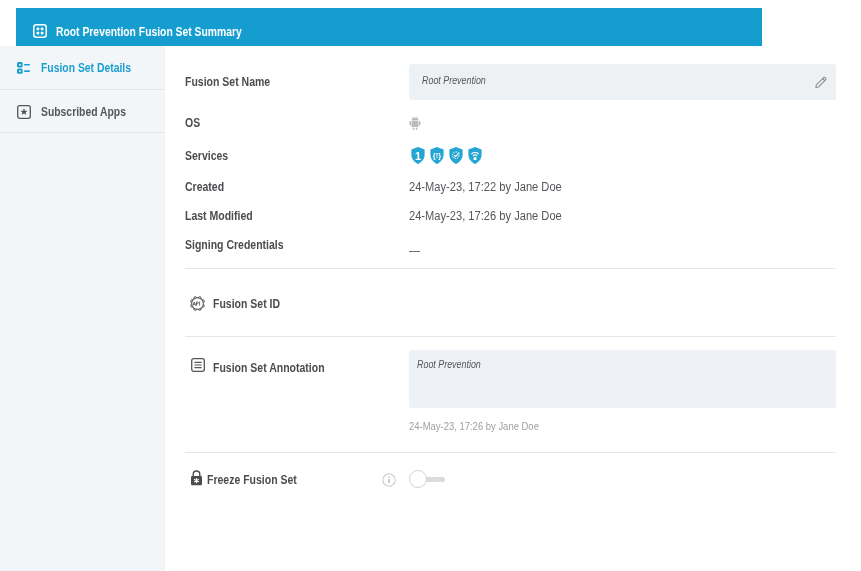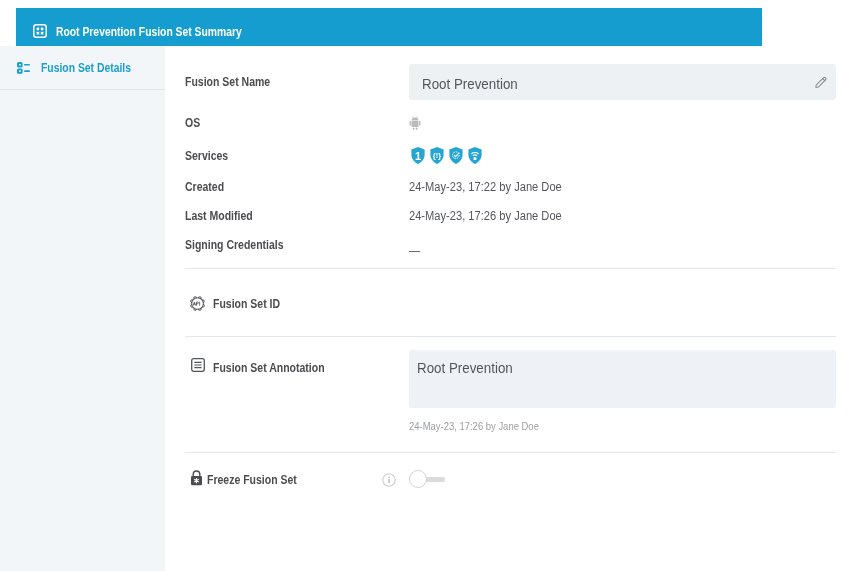--- a/index.html
+++ b/index.html
@@ -9,21 +9,21 @@
 .hdr-t { position:absolute; left:40px; top:16.5px; font-size:12.5px; font-weight:bold; transform:scaleX(0.828); transform-origin:0 50%; white-space:nowrap; }
 .x { position:absolute; left:826px; top:13px; width:18px; height:18px; }
 .side { position:absolute; left:0; top:46px; width:165px; height:525px; background:#f3f6f8; }
 .sitem { position:relative; height:43.7px; border-bottom:1px solid #e2e5e7; }
 .sitem .ic { position:absolute; left:17px; top:15px; }
 .sitem .tx { position:absolute; left:41px; top:15px; font-size:12.5px; font-weight:bold; color:#54565a; transform:scaleX(0.83); transform-origin:0 50%; white-space:nowrap; }
 .sitem.act .tx { color:#189fd0; }
 .main { position:absolute; left:165px; top:46px; width:696px; height:525px; background:#fff;text-align:right; }
 .lbl { position:absolute; left:20px; font-size:12.5px; font-weight:bold; color:#4b4c4f; line-height:14px; transform:scaleX(0.84); transform-origin:0 50%; white-space:nowrap; }
 .val { position:absolute; left:244px; font-size:12.5px; color:#54565b; line-height:14px; transform:scaleX(0.89); transform-origin:0 50%; white-space:nowrap; }
-.field { position:absolute; left:244px; width:427px; height:36px; background:#eef1f4; border-radius:3px; font-size:15px; color:#54565b; }
+.field { position:absolute; left:244px; width:427px; height:36px; background:#eef1f4; border-radius:3px; font-size:10px; color:#54565b;font-style:italic; }
 .field .ftx { position:absolute; left:16px; top:11px; transform:scaleX(0.89); transform-origin:0 50%; white-space:nowrap; }
 .divider { position:absolute; left:20px; width:651px; height:1px; background:#e4e6e8; }
 .sec-lbl { position:absolute; left:48px; font-size:12.5px; font-weight:bold; color:#4b4c4f; line-height:14px; transform:scaleX(0.84); transform-origin:0 50%; white-space:nowrap; }
 .ts { position:absolute; left:244px; font-size:11px; color:#9da0a3; line-height:13px; transform:scaleX(0.86); transform-origin:0 50%; white-space:nowrap; }
 .shield { position:absolute; top:101px; }
 </style>
 </head>
 <body>
 <div class="hdr">
   <svg class="hdr-ic" width="14" height="14" viewBox="0 0 14 14">
@@ -42,20 +42,27 @@
   <div class="sitem act">
     <svg class="ic" width="13" height="12" viewBox="0 0 13 12" style="top:16px">
       <rect x="0" y="0" width="5.6" height="5.4" rx="1.5" fill="#189fd0"></rect>
       <rect x="2" y="2" width="1.8" height="1.5" fill="#f3f6f8"></rect>
       <rect x="7" y="1.9" width="6" height="1.7" rx="0.85" fill="#189fd0"></rect>
       <rect x="0" y="6.4" width="5.6" height="5.4" rx="1.5" fill="#189fd0"></rect>
       <rect x="2" y="8.4" width="1.8" height="1.5" fill="#f3f6f8"></rect>
       <rect x="7" y="8.2" width="6" height="1.7" rx="0.85" fill="#189fd0"></rect>
     </svg>
     <div class="tx">Fusion Set Details</div>
+  </div>
+  <div class="sitem">
+    <svg class="ic" width="14" height="14" viewBox="0 0 14 14">
+      <rect x="0.7" y="0.7" width="12.6" height="12.6" rx="2" fill="none" stroke="#54565a" stroke-width="1.3"></rect>
+      <path d="M7 3.2 L8 5.7 L10.6 5.8 L8.6 7.4 L9.3 10 L7 8.5 L4.7 10 L5.4 7.4 L3.4 5.8 L6 5.7 Z" fill="#54565a"></path>
+    </svg>
+    <div class="tx">Subscribed Apps</div>
   </div>
 </div>
 <div class="main">
 
   <div class="lbl" style="top:29px">Fusion Set Name</div>
   <div class="field" style="top:18px">
       <span class="ftx" style="left:13px">Root Prevention</span>
     <svg style="position:absolute;left:404px;top:11px" width="15" height="15" viewBox="0 0 15 15">
       <g fill="none" stroke="#85888b" stroke-width="1.05">
         <path d="M2.8 12.2 L3.3 9.9 L10.4 2.8 C11 2.2 11.9 2.2 12.5 2.8 C13.1 3.4 13.1 4.3 12.5 4.9 L5.4 12 L3.1 12.5 Z"></path>

